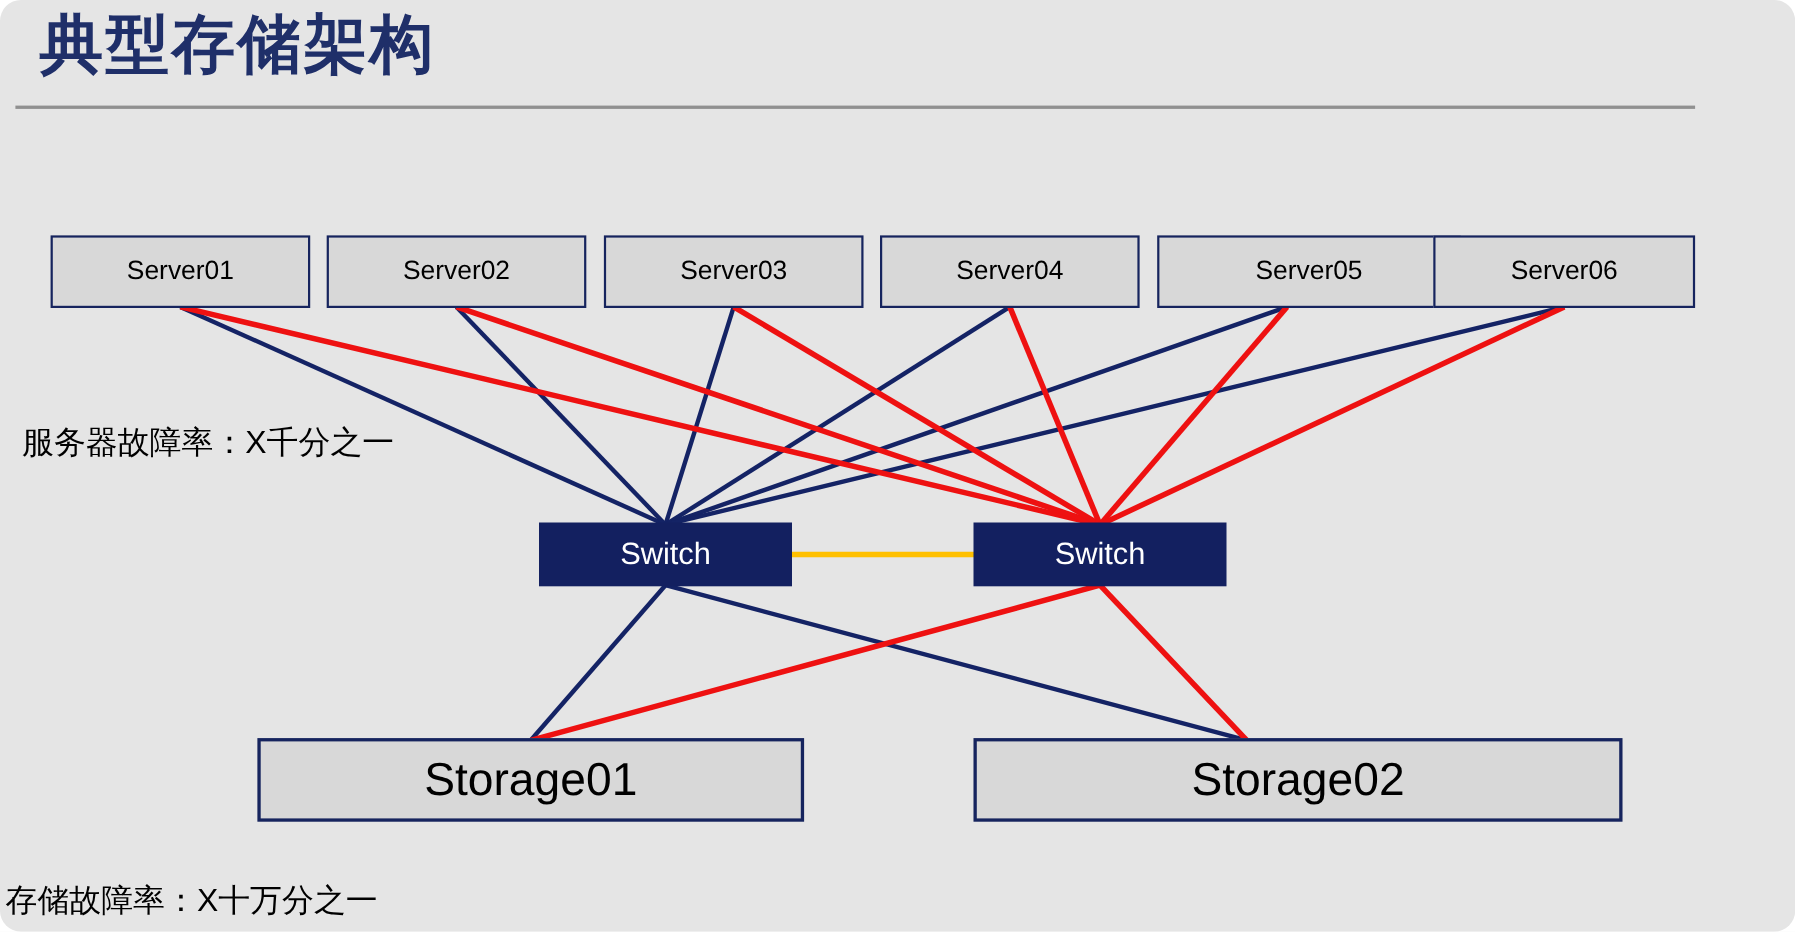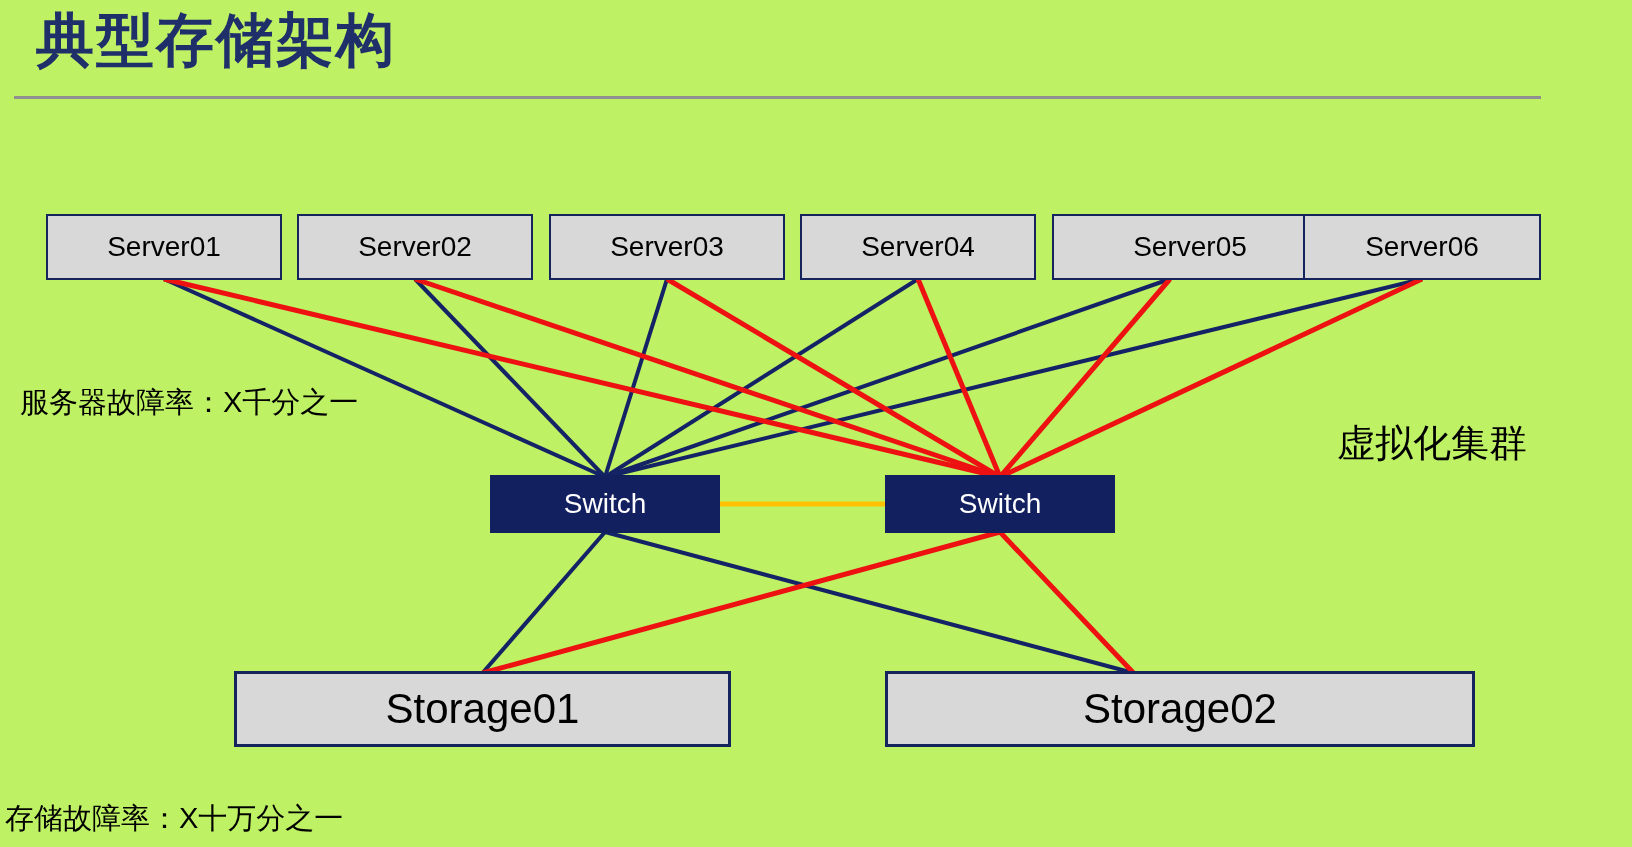--- a/index.html
+++ b/index.html
@@ -1,22 +1,23 @@
 <!DOCTYPE html>
 <html><head>
 <meta charset="utf-8">
 <style>
   html, body { margin: 0; padding: 0; background: #ffffff; }
   .stage {
     position: relative;
     width: 1632px;
     height: 847px;
     overflow: hidden;
-    background: #bef264;
+    background: #e5e5e5;
     font-family: "Liberation Sans", "DejaVu Sans", sans-serif;
+    border-radius: 19px;
   }
   .page-title {
     position: absolute;
     left: 36px;
     top: 2px;
     font-size: 58px;
     font-weight: bold;
     color: var(--title-text, #1F2F69);
     letter-spacing: 2px;
     white-space: nowrap;
@@ -40,21 +41,21 @@
     box-sizing: border-box;
     display: flex;
     align-items: center;
     justify-content: center;
     white-space: nowrap;
   }
   .node.server {
     background: var(--box-fill, #D8D8D8);
     border: 2px solid var(--box-border, #16245E);
     color: var(--body-text, #000);
-    font-size: 28px;
+    font-size: 24px;
   }
   .node.switch {
     background: var(--switch-fill, #132060);
     color: var(--switch-text, #fff);
     font-size: 28px;
     text-align: center;
   }
   .node.storage {
     background: var(--box-fill, #D8D8D8);
     border: 3px solid var(--box-border, #16245E);
@@ -117,15 +118,14 @@
       <div class="node switch" style="left: 490px; top: 475px; width: 230px; height: 58px;">Switch</div>
       <div class="node switch" style="left: 885px; top: 475px; width: 230px; height: 58px;">Switch</div>
       <div class="node storage" style="left: 234px; top: 671px; width: 497px; height: 76px;">Storage01</div>
       <div class="node storage" style="left: 885px; top: 671px; width: 590px; height: 76px;">Storage02</div>
     </div>
 
   <div class="side-label server-rate">服务器故障率：X千分之一</div>
   <div class="side-label storage-rate">存储故障率：X十万分之一</div>
 
   <div class="annotation">
-    <div>虚拟化集群</div>
   </div>
 </div>
 
 </body></html>

